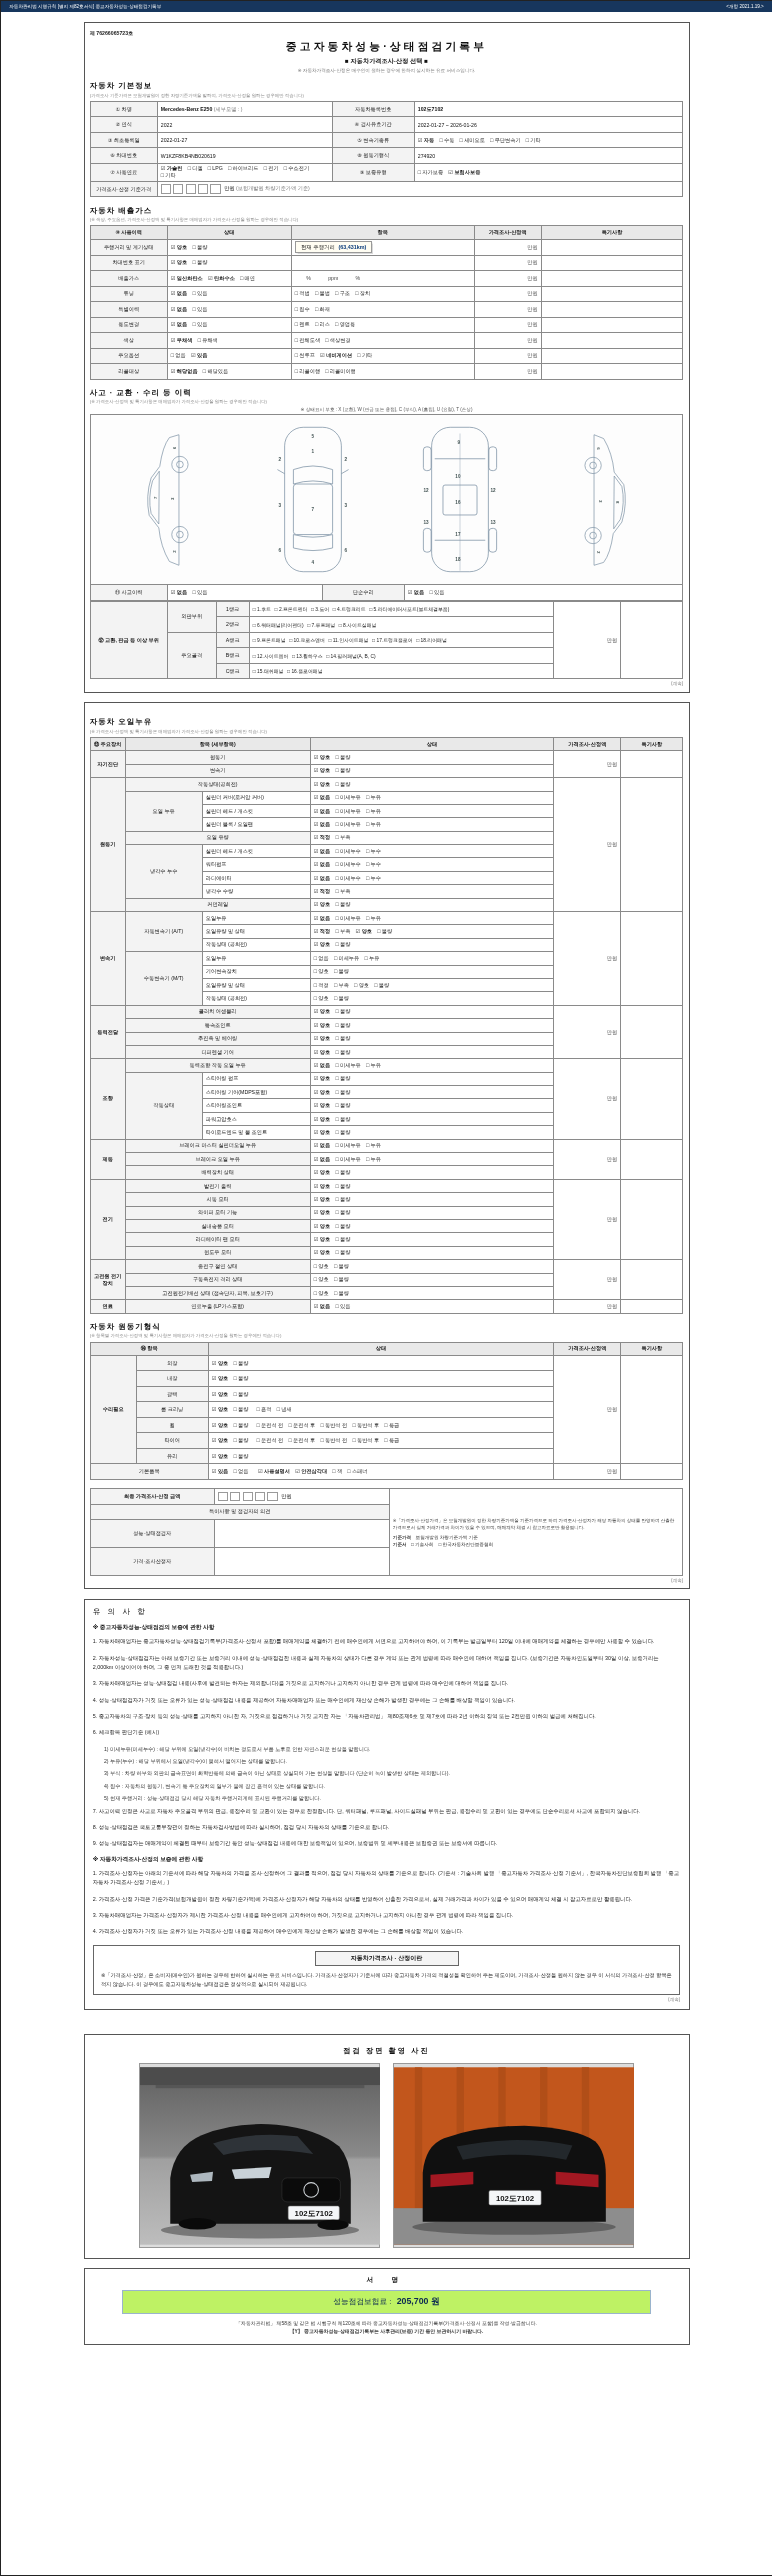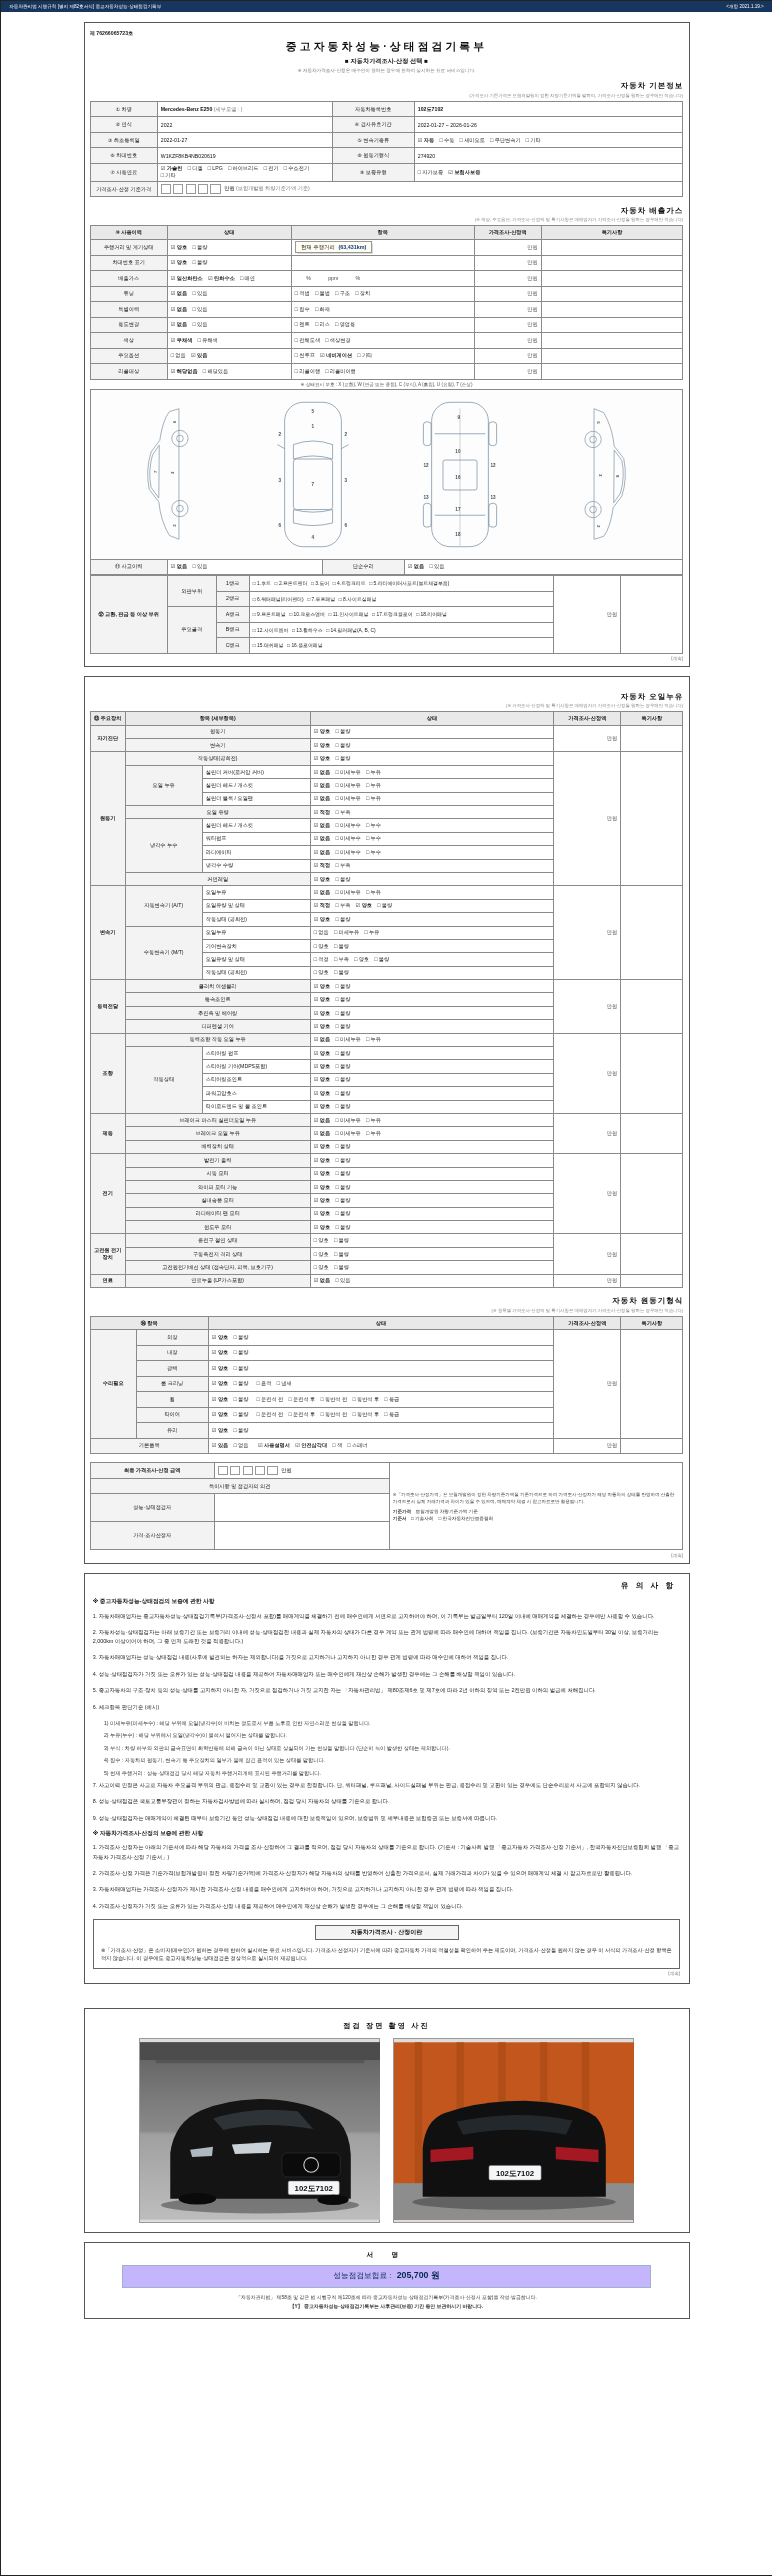--- a/index.html
+++ b/index.html
@@ -6,21 +6,21 @@
   body{width:773px;height:2576px;background:#ffffff;border:0.5px solid #222;overflow:hidden;
        font-family:"Liberation Sans","DejaVu Sans",sans-serif;color:#111}
   .topbar{height:11.3px;background:#17365d;color:#fff;font-size:4.6px;display:flex;align-items:center;
           justify-content:space-between;padding:0 8.2px}
   .doc{width:606px;margin:0 auto}
   .block{border:0.5px solid #555;background:#fff;margin-top:9.3px;padding:6.2px 5.2px 5.2px}
   .docno{font-size:5.2px;font-weight:bold;margin:1px 0 3.1px;color:#222}
   .title{font-size:10.8px;font-weight:bold;text-align:center;letter-spacing:3.1px;margin-top:1px}
   .subtitle{font-size:6.2px;font-weight:bold;text-align:center;margin-top:3.1px}
   .title-note{font-size:4.6px;color:#777;text-align:center;margin:2.1px 0 5.2px}
-  .sec-head{text-align:right;margin:8.2px 0 3.1px}
+  .sec-head{text-align:left;margin:8.2px 0 3.1px}
   .sec-title{font-size:7.5px;font-weight:bold;letter-spacing:1px}
   .sec-note{display:block;font-size:4.4px;color:#888;margin-top:1.5px}
   table.tbl{width:100%;border-collapse:collapse;table-layout:fixed}
   .tbl th,.tbl td{border:0.5px solid #8a8a8a;font-size:5.2px;padding:1.5px 3.1px;vertical-align:middle;
                   word-break:break-all}
   .tbl th{background:#e9e9e9;text-align:center;font-weight:bold;height:13.4px}
   .tbl td{height:15.5px}
   .tbl td.lbl{background:#f3f3f3;text-align:center}
   .tbl td.grp{background:#f3f3f3;text-align:center;font-weight:bold}
   .tbl td.price{text-align:right;color:#555}
@@ -43,41 +43,41 @@
   .legend{font-size:4.6px;color:#555;text-align:center;margin:2.1px 0}
   .diagrams{display:flex;justify-content:space-around;align-items:center;border:0.5px solid #8a8a8a;
             border-bottom:none;background:#fdfdfd;padding:5.2px 2.1px;height:170px}
   .panel{flex:1;display:flex;justify-content:center;align-items:center;height:100%}
   .ln *{fill:none;stroke:#7f94a6;stroke-width:1.5}
   .num text{font-size:9px;fill:#455;font-weight:bold}
   .rotL{transform:rotate(-90deg)}
   .rotR{transform:rotate(90deg)}
   
   .notice-box{padding:3.1px 8.2px 7.2px}
-  .notice-title{font-size:7.7px;font-weight:bold;text-align:right;letter-spacing:7.2px;margin:4.1px 0 7.2px}
+  .notice-title{font-size:7.7px;font-weight:normal;text-align:left;letter-spacing:7.2px;margin:4.1px 0 7.2px}
   .n-head{font-size:5.7px;font-weight:bold;margin:6.2px 0 5.2px}
   .n-item{font-size:5.4px;line-height:1.7;margin-bottom:7.2px;color:#222}
   .n-sub{font-size:5.2px;line-height:1.6;margin:0 0 4.1px 11.3px;color:#333}
   .define-box{border:0.5px solid #666;margin-top:8.2px;padding:5.2px 7.2px}
   .define-title{display:block;width:144px;margin:0 auto 5.2px;border:0.5px solid #666;text-align:center;
                 font-size:6px;font-weight:bold;padding:2.1px 0;background:#f4f4f4}
   .define-text{font-size:5.2px;line-height:1.65;color:#222}
   .mini{font-size:4.5px;line-height:1.55;color:#444;margin-bottom:3.1px}
   .mini-row{font-size:4.6px;margin-top:2.1px;color:#333}
   .mini-row .b{font-weight:bold;margin-right:3.1px}
   td.sig{height:28px;background:#fff}
   
   #photos-block{margin-top:24px;padding-bottom:9.3px}
   .photos-title{font-size:7.2px;font-weight:bold;text-align:center;letter-spacing:2.1px;margin:5.2px 0 7.2px}
   .photo-row{display:flex;justify-content:center;gap:12.4px}
   .photo{width:241px;height:185px;border:0.5px solid #999;background:#ddd}
   
   #sign-block{margin-top:9.3px;padding:7.2px 6.2px 9.3px}
   .sign-title{text-align:center;font-size:6.7px;font-weight:bold;letter-spacing:8.2px;margin-bottom:5.2px}
-  .insurance{background:#c4b5fd;border:0.5px solid #9ab4cd;text-align:center;font-size:7.7px;
+  .insurance{background:#bef264;border:0.5px solid #9ab4cd;text-align:center;font-size:7.7px;
              padding:4.6px 0;color:#0b2a52;margin:0 31px 6.2px}
   .insurance b{font-size:8.8px;margin-left:3.1px}
   .sign-line{font-size:4.9px;text-align:center;color:#333;margin-top:2.6px}
   .sign-line.b{font-weight:bold}
 </style>
 </head>
 <body>
 
 <div class="topbar">
   <span>자동차관리법 시행규칙 [별지 제82호서식] 중고자동차성능·상태점검기록부</span>
@@ -229,20 +229,24 @@
           <tr>
             <td class="lbl">리콜대상</td>
             <td><span class="cb on">☑ 해당없음</span><span class="cb">□ 해당있음</span></td>
             <td><span class="cb">□ 리콜이행</span><span class="cb">□ 리콜미이행</span></td>
             <td class="price">만원</td>
             <td class="note"></td>
           </tr>
         </tbody>
     </table>
 
+    <div class="sec-head">
+      <span class="sec-title">사고 · 교환 · 수리 등 이력</span>
+      <span class="sec-note">(※ 가격조사·산정액 및 특기사항은 매매업자가 가격조사·산정을 원하는 경우에만 적습니다)</span>
+    </div>
     <div class="legend">※ 상태표시 부호 : X (교환), W (판금 또는 용접), C (부식), A (흠집), U (요철), T (손상)</div>
 
     <div class="diagrams">
       <div class="panel">
         <svg class="rotL" width="144" height="54" viewBox="0 0 300 110">
           <g class="ln">
             <path d="M14 82 L22 62 Q52 44 92 40 L118 20 Q158 12 196 24 L220 42 Q262 48 280 62 L286 82 Z"></path>
             <path d="M100 40 L122 24 Q155 17 190 27 L210 41 Z"></path>
             <circle cx="78" cy="84" r="17"></circle>
               <circle cx="78" cy="84" r="7"></circle>

